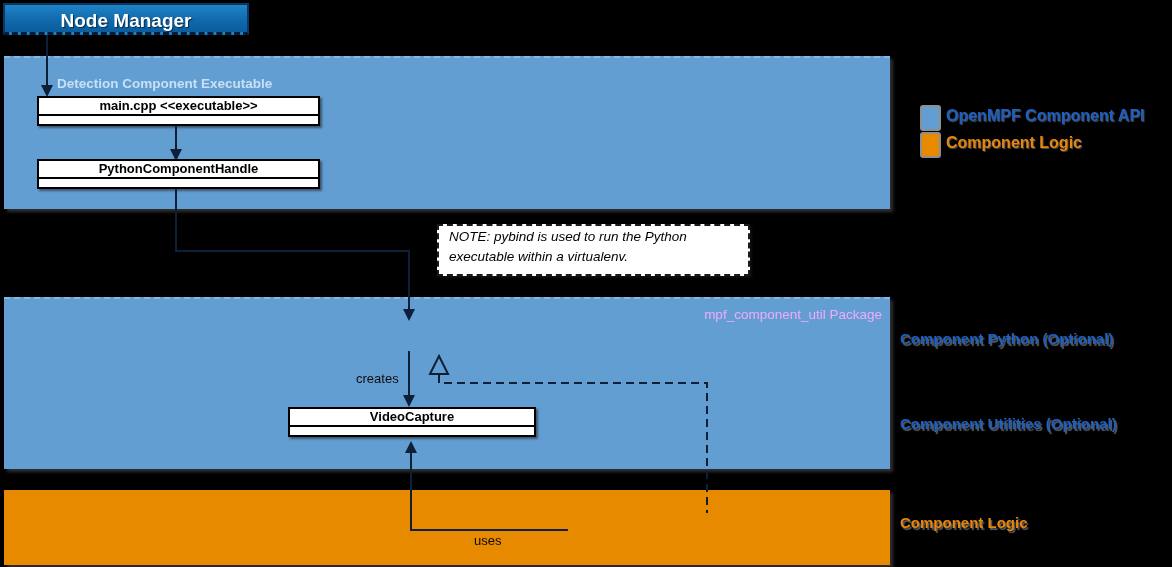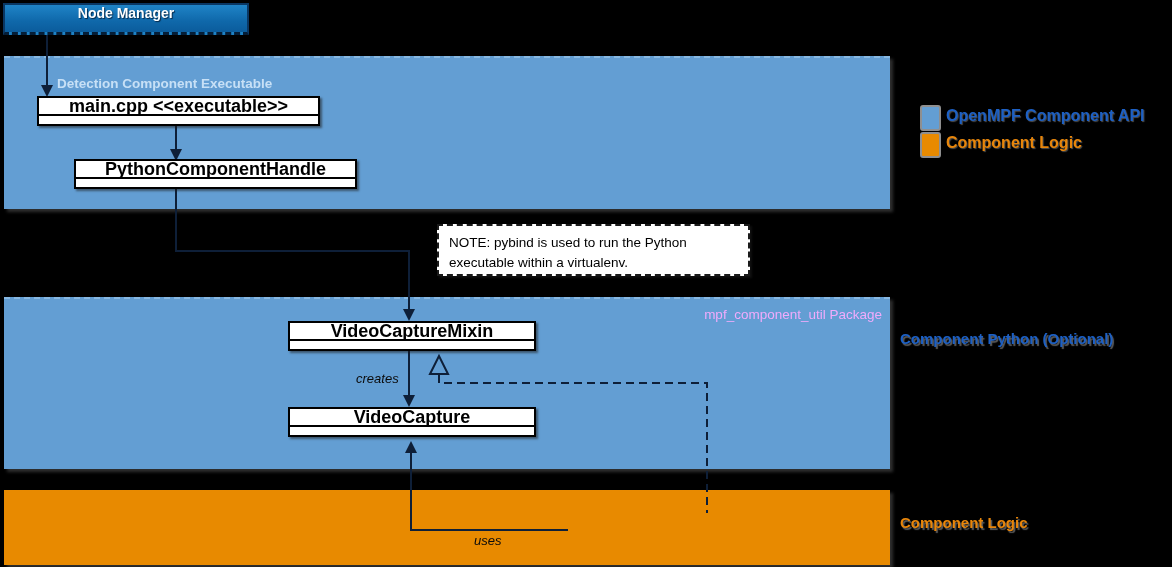--- a/index.html
+++ b/index.html
@@ -10,39 +10,39 @@
   }
   
   .section{position:absolute;z-index:0;box-shadow:3px 3px 3px #2f2f2f;}
   .section.blue{background:#639ED3;border-top:2px dashed rgba(165,205,238,.55);}
   .section.orange{background:#E88A00;}
   
   .node-manager{
     position:absolute;left:3px;top:3px;width:242px;height:27px;z-index:2;
     background:linear-gradient(180deg,#1F84C7 0%,#0F68AA 60%,#0B5C9C 100%);
     border:2px solid #0A3763;border-bottom:3px dashed #051D36;
-    display:flex;align-items:flex-start;justify-content:center;
-    color:#fff;font-size:14px;font-weight:bold;text-shadow:1px 1px 1px #05294a;
+    display:flex;align-items:flex-end;justify-content:center;
+    color:#fff;font-size:19px;font-weight:bold;text-shadow:1px 1px 1px #05294a;
   }
   
   .uml{position:absolute;z-index:2;background:#fff;border:2px solid #000;box-shadow:2px 2px 2px rgba(30,30,30,.55);}
   .uml-title{height:16px;line-height:16px;border-bottom:2px solid #000;text-align:center;
-    font-size:18px;font-weight:bold;color:#000;white-space:nowrap;}
+    font-size:13px;font-weight:bold;color:#000;white-space:nowrap;}
   .uml-body{height:8px;}
   
   .sec-title{position:absolute;z-index:2;font-size:13.5px;font-weight:bold;color:#C7E0F6;white-space:nowrap;}
   .pkg-title{position:absolute;z-index:2;font-size:13.5px;font-weight:normal;color:#f0abfc;white-space:nowrap;text-align:right;}
-  .rel-label{position:absolute;z-index:2;font-size:13px;font-style:italic;color:#0b0b0b;white-space:nowrap;}
+  .rel-label{position:absolute;z-index:2;font-size:13px;color:#0b0b0b;white-space:nowrap;}
   .side-label{position:absolute;z-index:2;font-size:15px;font-weight:bold;white-space:nowrap;
     text-shadow:1.5px 1.5px 1px #5c5c5c;}
   
   .note{
     position:absolute;left:437px;top:224px;width:313px;height:52px;z-index:2;box-sizing:border-box;
-    background:#fff;border:2px dashed #1a1a1a;padding:7px 0 0 10px;
-    font-size:13.5px;color:#000;line-height:20px;box-shadow:2px 2px 2px rgba(30,30,30,.5);
+    background:#fff;border:2px dashed #1a1a1a;padding:1px 0 0 10px;
+    font-size:13.5px;color:#000;line-height:20px;box-shadow:2px 2px 2px rgba(30,30,30,.5);font-style:italic;
   }
   
   .legend-swatch{position:absolute;z-index:2;width:17px;height:22px;border:2px solid #8F8F8F;border-radius:3px;}
   .legend-label{position:absolute;z-index:2;height:22px;line-height:22px;font-size:16px;font-weight:bold;
     white-space:nowrap;text-shadow:1px 1px 1px #4e4e4e;}
   
   .wires{position:absolute;left:0;top:0;z-index:1;pointer-events:none;}
 </style>
 </head>
 <body>
@@ -76,49 +76,46 @@
     <span>Node Manager</span>
   </div>
 
   <div class="sec-title" style="left:57px;top:76px;">Detection Component Executable</div>
 
   <div class="uml" style="left:37px;top:96px;width:279px;">
     <div class="uml-title">main.cpp &lt;&lt;executable&gt;&gt;</div>
     <div class="uml-body"></div>
   </div>
 
-  <div class="uml" style="left:37px;top:159px;width:279px;margin-left:37px;">
+  <div class="uml" style="left:37px;top:159px;width:279px;">
     <div class="uml-title">PythonComponentHandle</div>
     <div class="uml-body"></div>
   </div>
 
   <div class="note">
     <div>NOTE: pybind is used to run the Python</div>
     <div>executable within a virtualenv.</div>
   </div>
 
   <div class="pkg-title" style="left:600px;top:307px;width:282px;">mpf_component_util Package</div>
 
-  <div class="uml" style="left:288px;top:321px;width:244px;">
-    <div class="uml-title">VideoCaptureMixin</div>
-    <div class="uml-body"></div>
-  </div>
 
   <div class="rel-label" style="left:356px;top:371px;">creates</div>
 
   <div class="uml" style="left:288px;top:407px;width:244px;">
     <div class="uml-title">VideoCapture</div>
     <div class="uml-body"></div>
   </div>
 
 
   <div class="rel-label" style="left:474px;top:533px;">uses</div>
 
   <div class="legend-swatch" style="left: 920px; top: 105px; background: rgb(99, 158, 211);"></div>
   <div class="legend-label" style="left: 946px; top: 105px; color: rgb(29, 96, 196);">OpenMPF Component API</div>
 
   <div class="legend-swatch" style="left: 920px; top: 132px; background: rgb(232, 138, 0);"></div>
   <div class="legend-label" style="left: 946px; top: 132px; color: rgb(232, 134, 11);">Component Logic</div>
 
   <div class="side-label" style="left: 900px; top: 330px; color: rgb(29, 96, 196);">Component Python (Optional)</div>
+  <div class="side-label" style="left: 900px; top: 415px; color: rgb(29, 96, 196);">Component Utilities (Optional)</div>
   <div class="side-label" style="left: 900px; top: 514px; color: rgb(232, 134, 11);">Component Logic</div>
 
 </div>
 
 </body></html>

